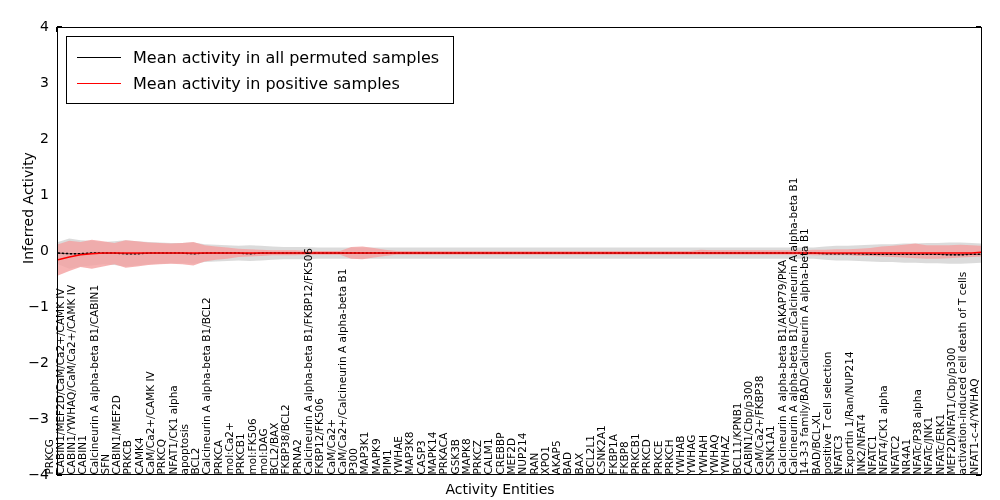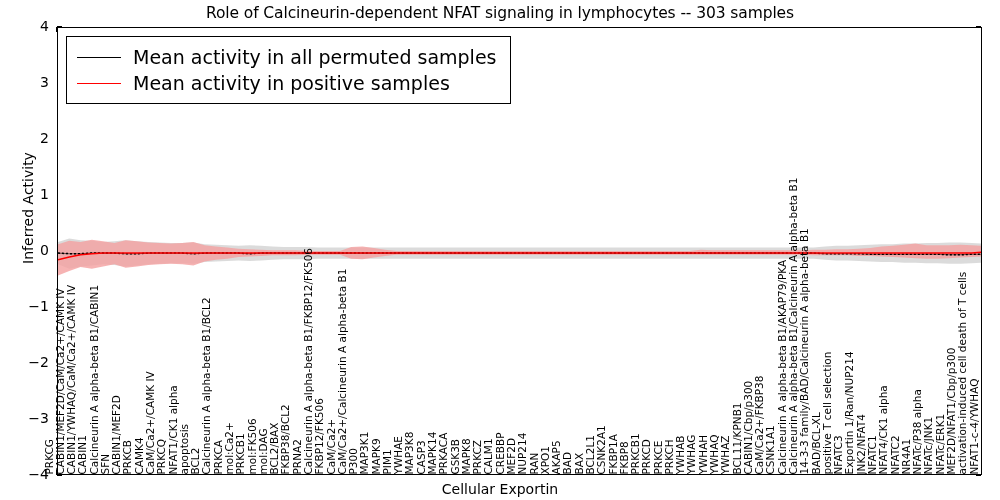--- a/index.html
+++ b/index.html
@@ -64,31 +64,30 @@
   
   #legend{
     position:absolute; left:66px; top:36px;
     border:1.4px solid #000; background:#fff;
     padding:7px 14px 7px 10px;
     box-sizing:border-box;
   }
   .legrow{display:flex; align-items:center; height:26px;}
   .legline{width:44px; height:0; border-top:1.6px solid #000; margin-right:12px;}
   .legline.red{border-top-color:#ff0000;}
-  .legtext{font-size:19px; color:#000; white-space:nowrap;}
+  .legtext{font-size:16px; color:#000; white-space:nowrap;}
 </style>
 </head>
 <body>
 
 <div id="fig">
 
-  <div id="title">Role of Calcineurin-dependent NFAT signaling in lymphocytes -- 303 samples</div>
 
   <div id="ylabel">Inferred Activity</div>
-  <div id="xlabel">Cellular Exportin</div>
+  <div id="xlabel">Activity Entities</div>
 
   <div id="yaxis">
       <div class="yticklabel" style="left: 1px; top: 466px;">−4</div>
       <div class="ytickmark" style="top: 474.3px;"></div>
       <div class="ytickmark r" style="top: 474.3px; left: 976px;"></div>
       <div class="yticklabel" style="left: 1px; top: 410px;">−3</div>
       <div class="ytickmark" style="top: 418.3px;"></div>
       <div class="ytickmark r" style="top: 418.3px; left: 976px;"></div>
       <div class="yticklabel" style="left: 1px; top: 354px;">−2</div>
       <div class="ytickmark" style="top: 362.3px;"></div>

